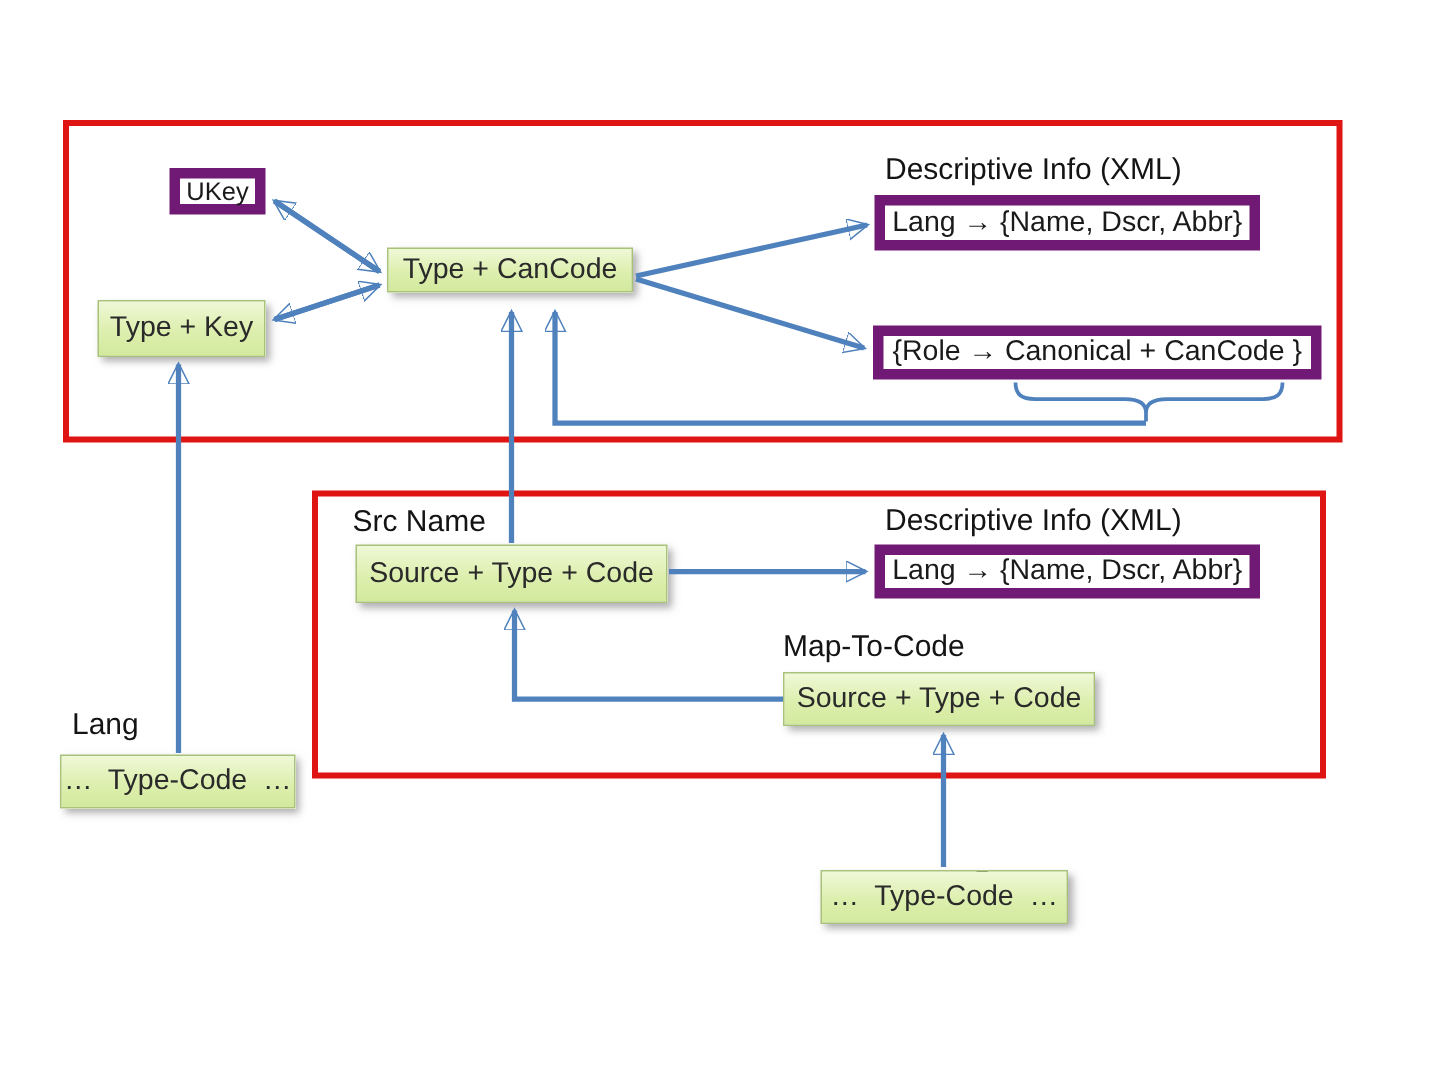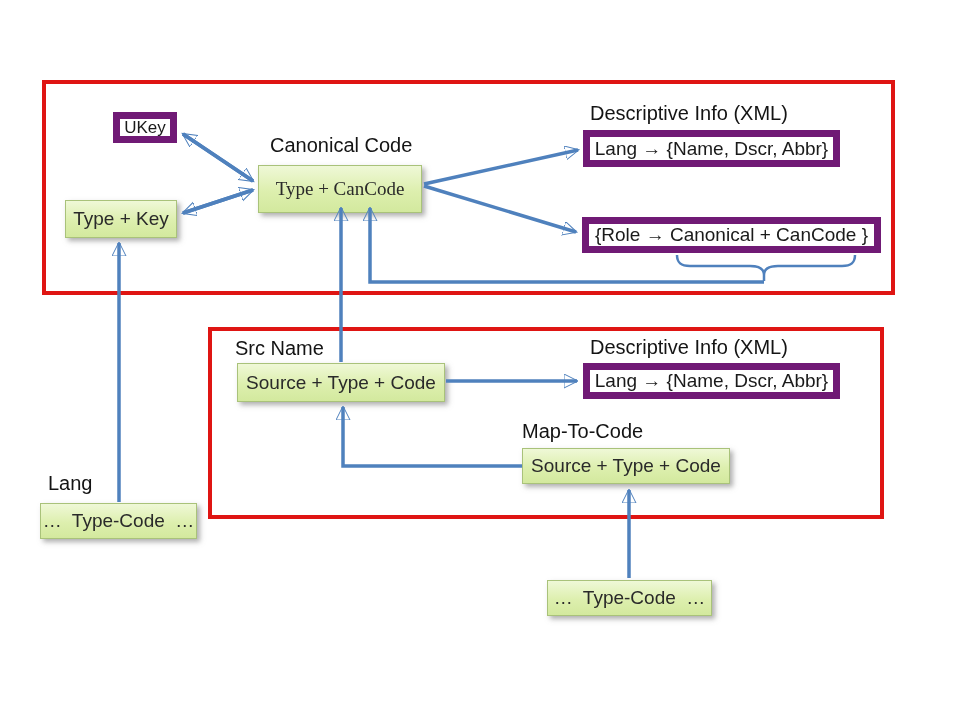--- a/index.html
+++ b/index.html
@@ -32,35 +32,34 @@
   .brc{stroke-width:2.5px;}
 </style>
 </head>
 <body>
 
 <div id="slide">
 
   <div class="frame" style="left:42px;top:80px;width:853px;height:215px;"></div>
   <div class="frame" style="left:208px;top:327px;width:676px;height:192px;"></div>
 
-  <div class="lbl" style="left:270px;top:134px;">Canonical Code</div>
   <div class="lbl" style="left:590px;top:102px;">Descriptive Info (XML)</div>
   <div class="lbl" style="left:235px;top:337px;">Src Name</div>
   <div class="lbl" style="left:590px;top:336px;">Descriptive Info (XML)</div>
   <div class="lbl" style="left:522px;top:420px;">Map-To-Code</div>
   <div class="lbl" style="left:48px;top:472px;">Lang</div>
   <div class="lbl" style="left:648px;top:549px;margin-top:28px;">Source</div>
 
   <div class="wbox" style="left:113px;top:112px;width:64px;height:31px;font-size:17px;">UKey</div>
   <div class="wbox" style="left:583px;top:130px;width:257px;height:37px;">Lang → {Name, Dscr, Abbr}</div>
   <div class="wbox" style="left:582px;top:217px;width:299px;height:36px;">{Role → Canonical + CanCode }</div>
   <div class="wbox" style="left:583px;top:363px;width:257px;height:36px;">Lang → {Name, Dscr, Abbr}</div>
 
   <div class="gbox" style="left:65px;top:200px;width:112px;height:38px;">Type + Key</div>
-  <div class="gbox" style="left:258px;top:165px;width:164px;height:48px;font-family:Liberation Serif, serif;">Type + CanCode</div>
+  <div class="gbox" style="left:258px;top:165px;width:164px;height:30px;">Type + CanCode</div>
   <div class="gbox" style="left:237px;top:363px;width:208px;height:39px;">Source + Type + Code</div>
   <div class="gbox" style="left:522px;top:448px;width:208px;height:36px;">Source + Type + Code</div>
   <div class="gbox" style="left:40px;top:503px;width:157px;height:36px;">…  Type-Code  …</div>
   <div class="gbox" style="left:547px;top:580px;width:165px;height:36px;">…  Type-Code  …</div>
 
   <svg id="arrows" viewBox="0 0 960 720" xmlns="http://www.w3.org/2000/svg">
     <defs>
       <marker id="head" markerUnits="userSpaceOnUse" markerWidth="16" markerHeight="15" refX="13" refY="7" orient="auto">
         <path d="M0,0 L14,7 L0,14 z" fill="#4f81bd" stroke="none"></path>
       </marker>

